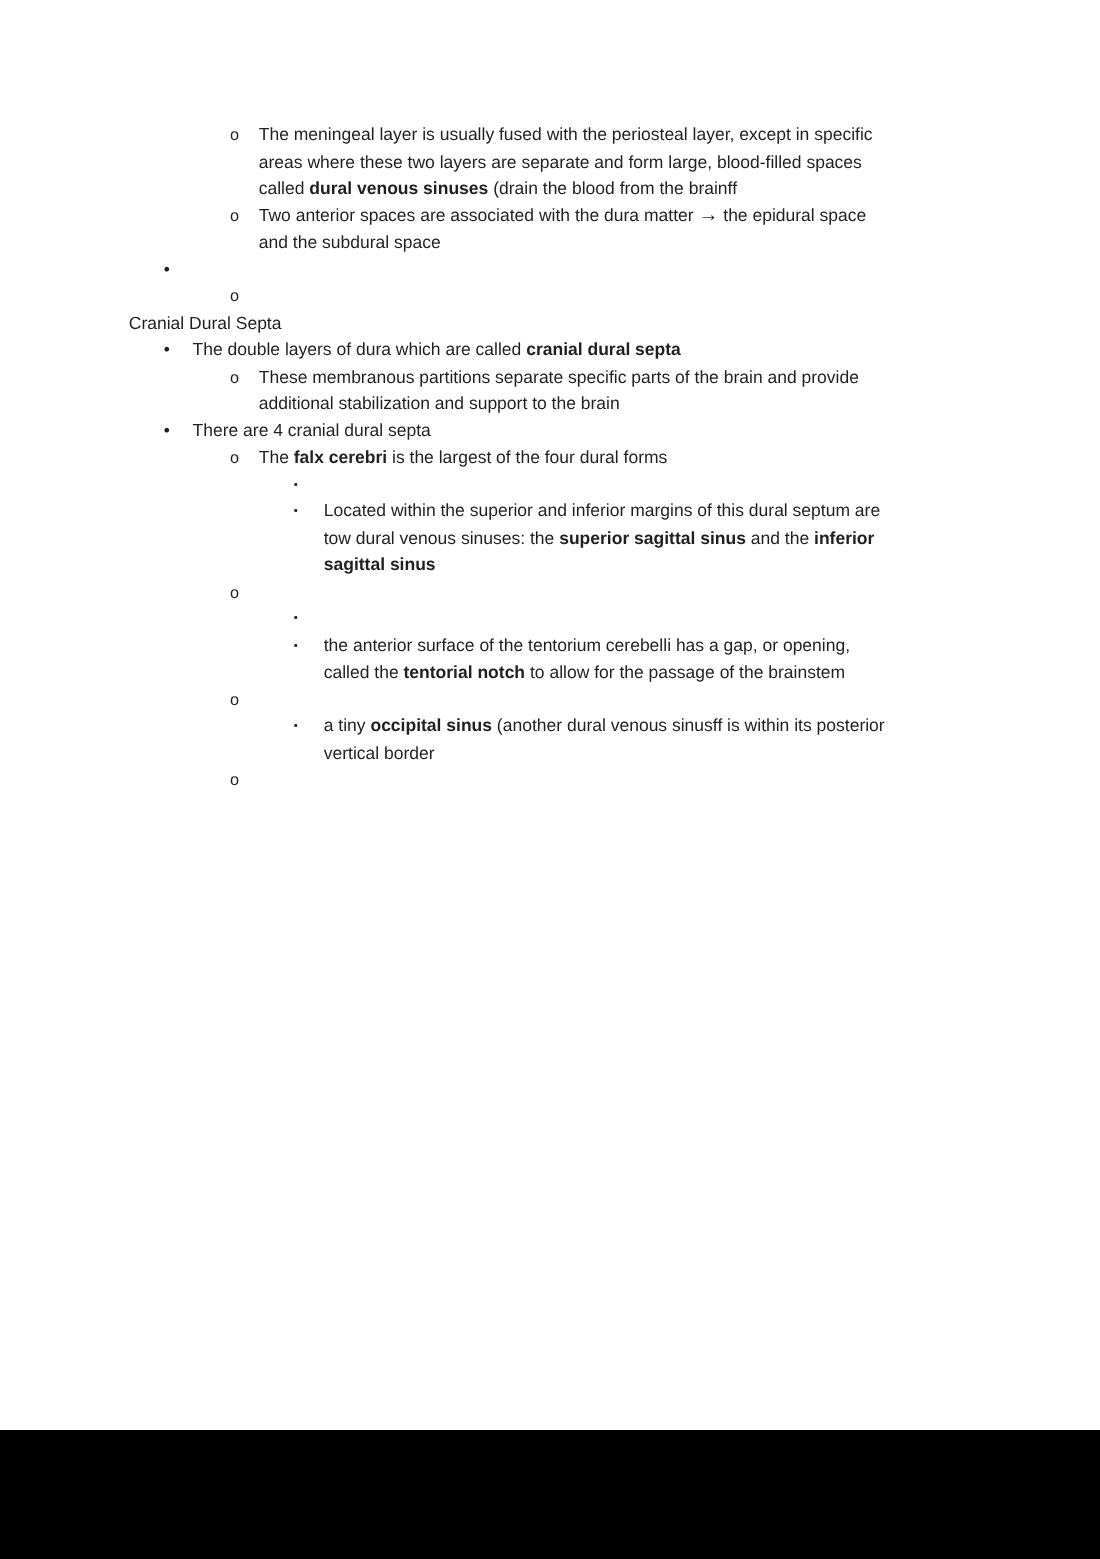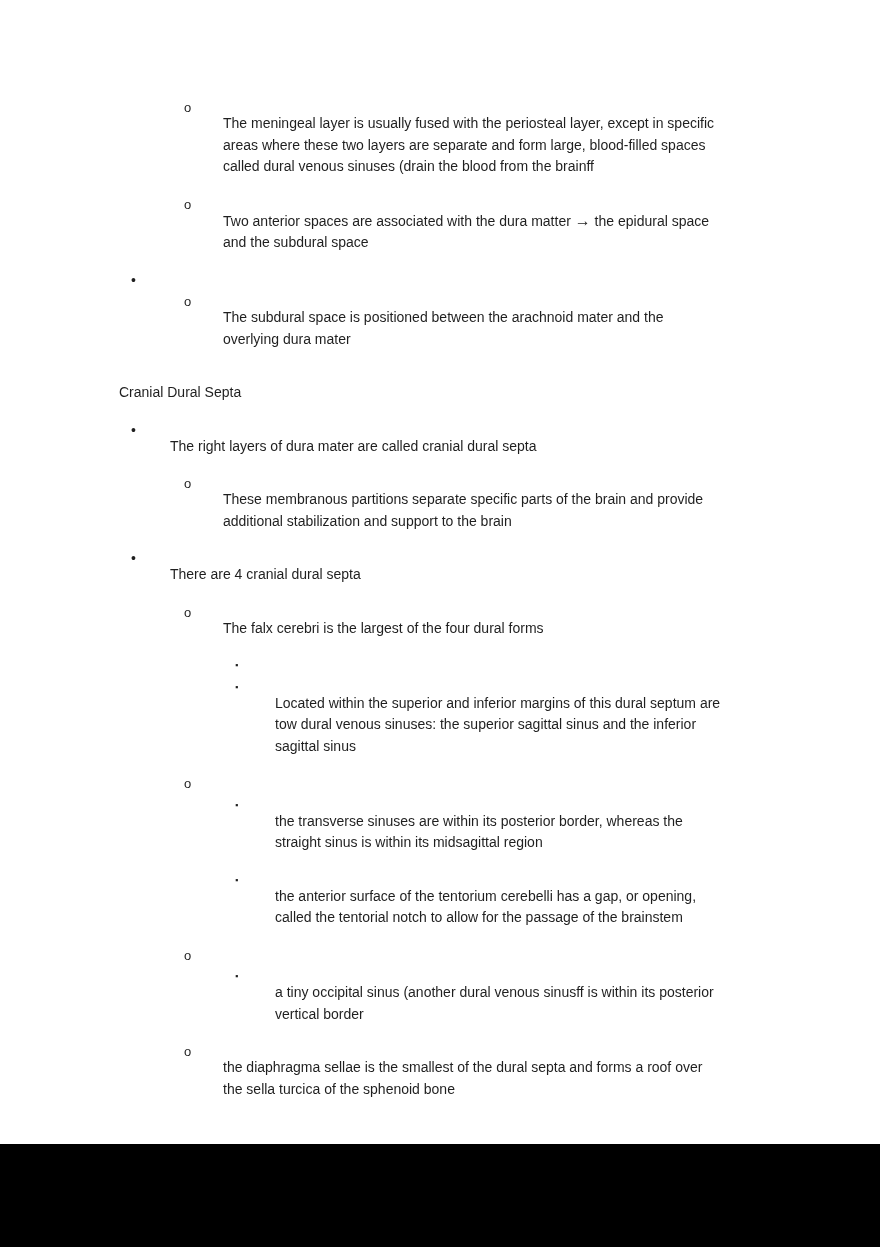--- a/index.html
+++ b/index.html
@@ -14,29 +14,29 @@
   }
   .content {
     position: absolute;
     left: 103px;
     top: 97px;
     width: 700px;
     font-size: 14px;
     line-height: 21.5px;
   }
   .li { display: flex; align-items: flex-start; }
-  .li .txt { white-space: pre-wrap; margin: 16px; }
+  .li .txt { white-space: pre-wrap; margin: 0; }
   .marker { flex: 0 0 23px; }
   .lvl0 { padding-left: 0; }
   .lvl1 { padding-left: 28px; }
   .lvl2 { padding-left: 81px; }
   .lvl3 { padding-left: 132px; }
   .lvl3 .marker { flex: 0 0 24px; font-size: 9px; }
   .lvl2 .marker { font-size: 13px; }
-  b { font-weight: 400; }
+  b { font-weight: 700; }
   .arrow { font-weight: 700; font-size: 16px; }
   .bottom-bar {
     position: absolute;
     left: 0; bottom: 0;
     width: 100%; height: 103px;
     background: #000000;
   }
 </style>
 </head>
 <body>
@@ -56,31 +56,29 @@
       <p class="txt"><span>Two anterior spaces are associated with the dura matter </span><span class="arrow">→</span><span> the epidural space
 and the subdural space</span></p>
     </div>
 
     <div class="li lvl1">
       <span class="marker">•</span>
     </div>
 
     <div class="li lvl2">
       <span class="marker">o</span>
-      <p class="txt"><span>The </span><b>subdural space</b><span> is positioned between the arachnoid mater and the
-overlying dura mater</span></p>
     </div>
 
     <div class="li lvl0">
       <p class="txt"><span>Cranial Dural Septa</span></p>
     </div>
 
     <div class="li lvl1">
       <span class="marker">•</span>
-      <p class="txt"><span>The right layers of dura mater are called </span><b>cranial dural septa</b></p>
+      <p class="txt"><span>The double layers of dura which are called </span><b>cranial dural septa</b></p>
     </div>
 
     <div class="li lvl2">
       <span class="marker">o</span>
       <p class="txt"><span>These membranous partitions separate specific parts of the brain and provide
 additional stabilization and support to the brain</span></p>
     </div>
 
     <div class="li lvl1">
       <span class="marker">•</span>
@@ -102,42 +100,38 @@
 tow dural venous sinuses: the </span><b>superior sagittal sinus</b><span> and the </span><b>inferior
 sagittal sinus</b></p>
     </div>
 
     <div class="li lvl2">
       <span class="marker">o</span>
     </div>
 
     <div class="li lvl3">
       <span class="marker">▪</span>
-      <p class="txt"><span>the </span><b>transverse sinuses</b><span> are within its posterior border, whereas the
-</span><b>straight sinus</b><span> is within its midsagittal region</span></p>
     </div>
 
     <div class="li lvl3">
       <span class="marker">▪</span>
       <p class="txt"><span>the anterior surface of the tentorium cerebelli has a gap, or opening,
 called the </span><b>tentorial notch</b><span> to allow for the passage of the brainstem</span></p>
     </div>
 
     <div class="li lvl2">
       <span class="marker">o</span>
     </div>
 
     <div class="li lvl3">
       <span class="marker">▪</span>
       <p class="txt"><span>a tiny </span><b>occipital sinus</b><span> (another dural venous sinusff is within its posterior
 vertical border</span></p>
     </div>
 
     <div class="li lvl2">
       <span class="marker">o</span>
-      <p class="txt"><span>the </span><b>diaphragma sellae</b><span> is the smallest of the dural septa and forms a roof over
-the sella turcica of the sphenoid bone</span></p>
     </div>
 
   </div>
 
   <div class="bottom-bar"></div>
 </div>
 
 </body></html>

